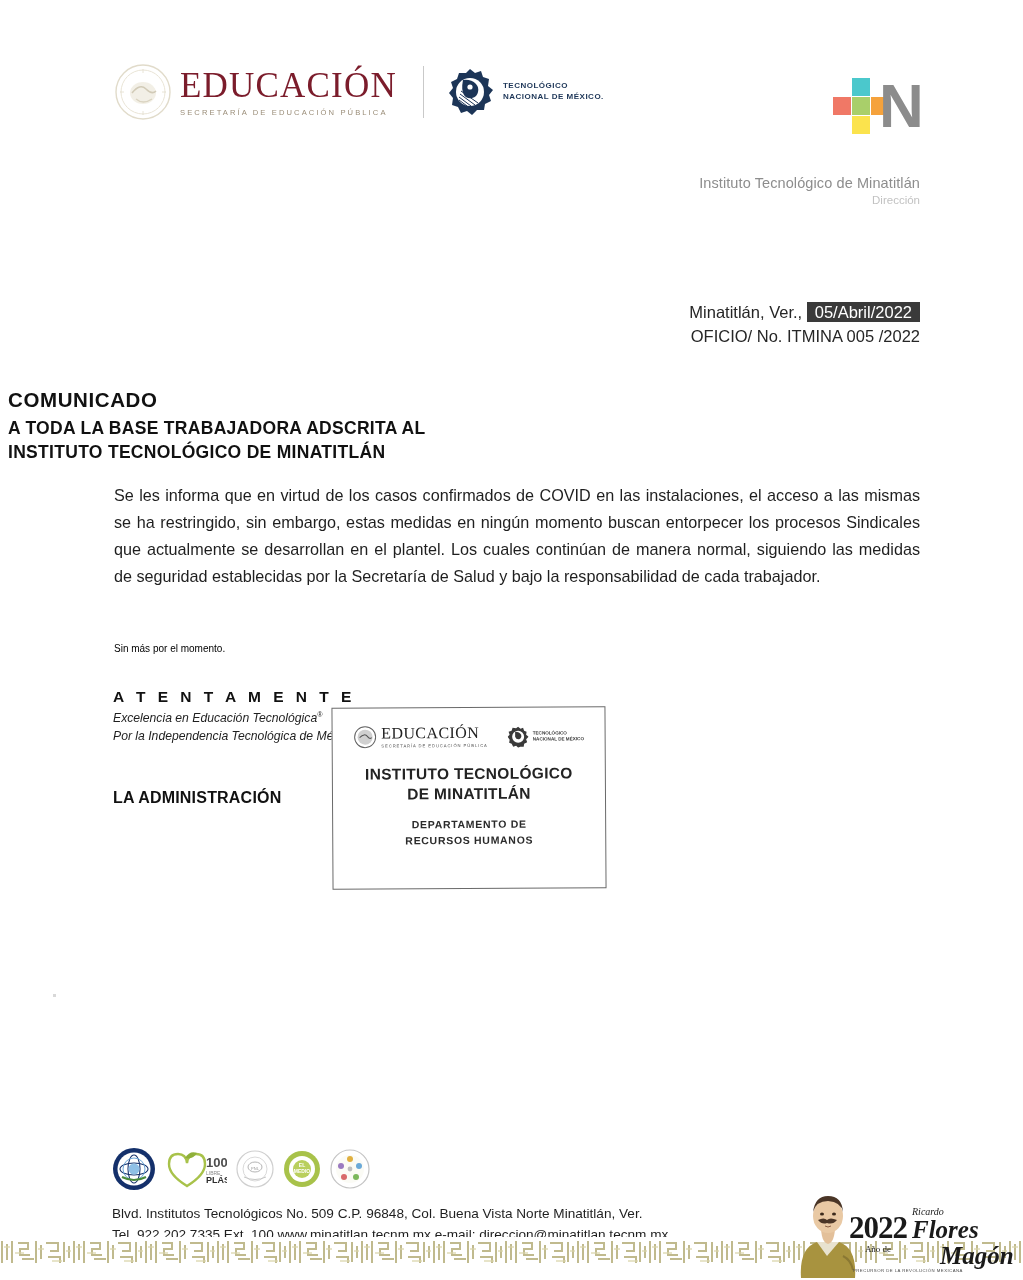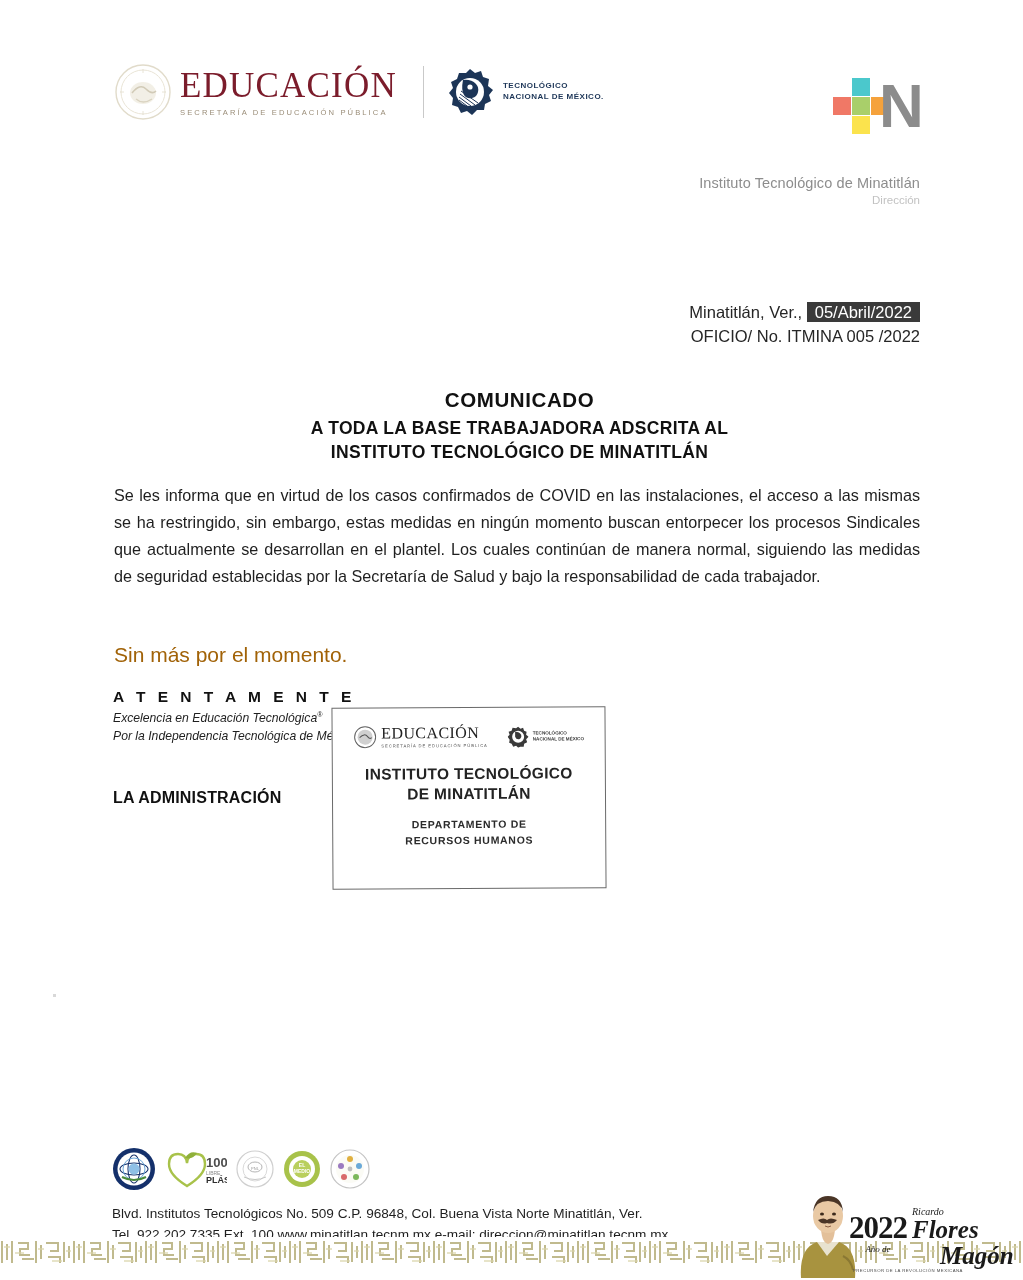--- a/index.html
+++ b/index.html
@@ -144,24 +144,24 @@
   }
   .date-hl {
     background: #3a3a3a;
     color: #ffffff;
     padding: 1px 8px;
   }
 
   
   .titleblock {
     position: absolute;
-    left: 16px;
+    left: 8px;
     right: 0;
     top: 388px;
-    text-align: center;
+    text-align: left;
   }
   .title-main {
     font-size: 20.5px;
     font-weight: bold;
     letter-spacing: .6px;
     color: #111;
   }
   .title-sub {
     font-size: 17.5px;
     font-weight: bold;
@@ -179,22 +179,22 @@
     width: 806px;
     font-size: 16.2px;
     line-height: 1.66;
     text-align: justify;
     color: #1f1f1f;
   }
   .closing {
     position: absolute;
     left: 114px;
     top: 643px;
-    font-size: 21px;
-    color: #a16207;
+    font-size: 10px;
+    color: #000000;
   }
 
   
   .sig {
     position: absolute;
     left: 113px;
     top: 688px;
   }
   .sig-atte {
     font-size: 15.5px;
@@ -332,21 +332,20 @@
     font-family: "Liberation Serif", serif;
     font-size: 31px;
     font-weight: bold;
     color: #1a1a1a;
     line-height: .92;
     letter-spacing: -1px;
   }
   .fm-anode {
     font-family: "Liberation Serif", serif;
     font-size: 9px;
-    font-style: italic;
     color: #1a1a1a;
     text-align: center;
     margin-top: 1px;
   }
   .fm-names { margin-left: 5px; margin-top: -7px; }
   .fm-ricardo {
     font-family: "Liberation Serif", serif;
     font-size: 10px;
     font-style: italic;
     color: #1a1a1a;

